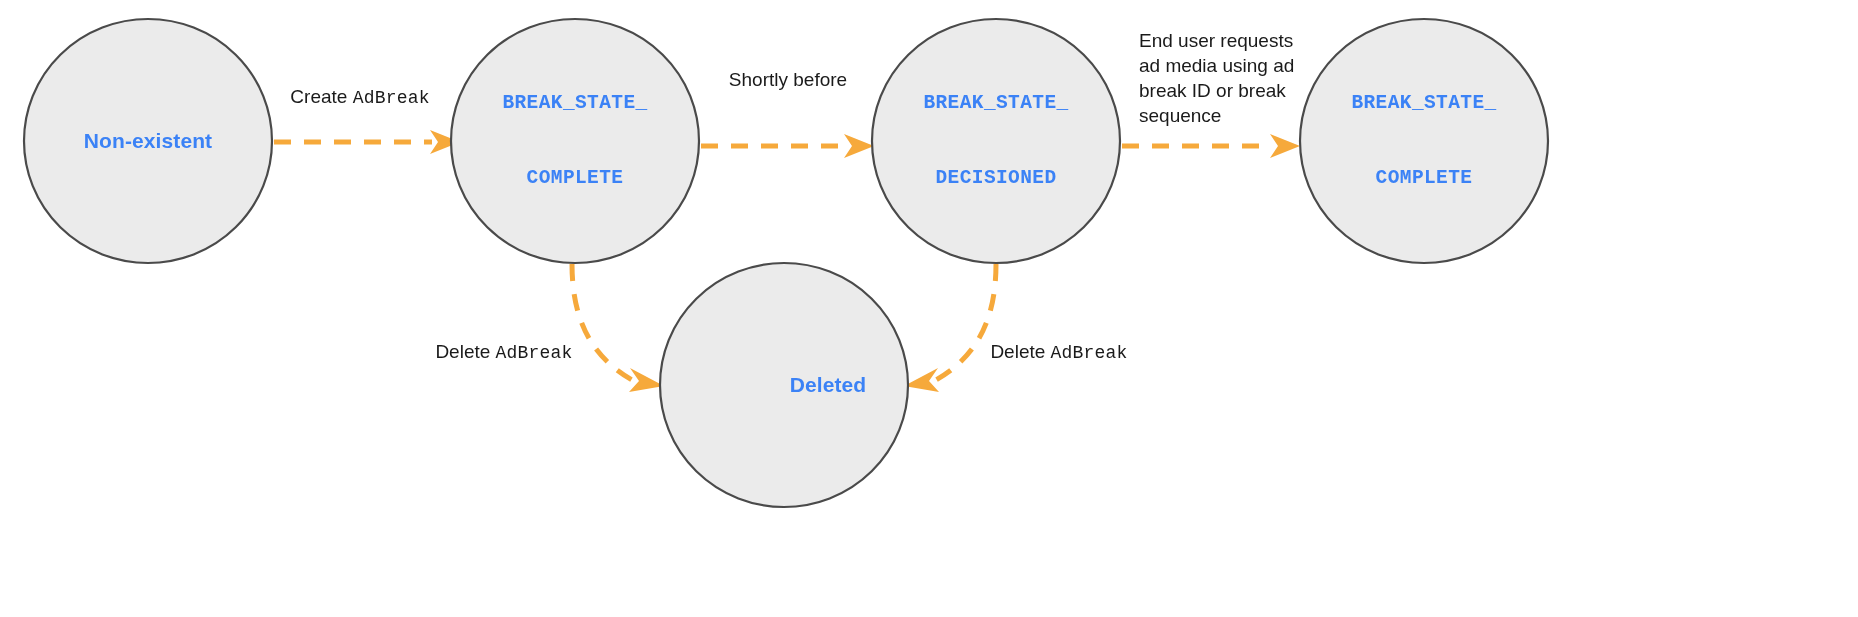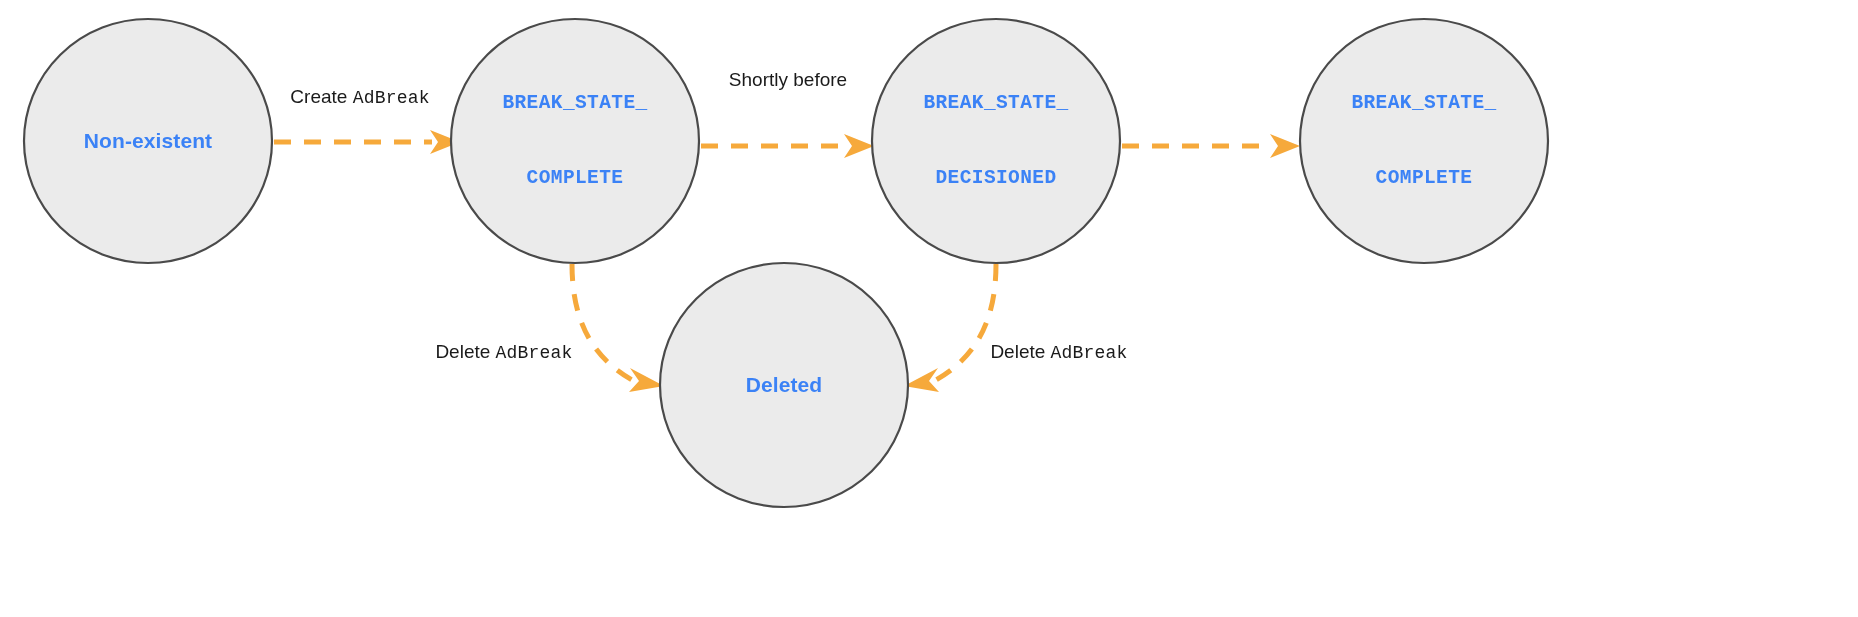--- a/index.html
+++ b/index.html
@@ -143,32 +143,38 @@
   <div class="node-label mono" style="left:996px; top:141px;">
     <span class="lbl-line">BREAK_STATE_</span>
     <span class="lbl-line">DECISIONED</span>
   </div>
 
   <div class="node-label mono" style="left:1424px; top:141px;">
     <span class="lbl-line">BREAK_STATE_</span>
     <span class="lbl-line">COMPLETE</span>
   </div>
 
-  <div class="node-label sans" style="left:784px; top:385px;text-align:center;">
+  <div class="node-label sans" style="left:828px; top:385px;text-align:center;">
     <span class="lbl-line">Deleted</span>
   </div>
 
   <div class="edge-label centered" id="edge-label-0" style="left:360px; top:97px;">
       <span class="lbl-line"><span>Create </span><span class="code">AdBreak</span></span>
     </div>
 
   <div class="edge-label centered" id="edge-label-1" style="left:788px; top:80px;">
       <span class="lbl-line"><span>Shortly before</span></span>
     </div>
 
+  <div class="edge-label left" id="edge-label-2" style="left:1139px; top:78px;">
+      <span class="lbl-line"><span>End user requests</span></span>
+      <span class="lbl-line"><span>ad media using ad</span></span>
+      <span class="lbl-line"><span>break ID or break</span></span>
+      <span class="lbl-line"><span>sequence</span></span>
+    </div>
 
   <div class="edge-label centered" id="edge-label-3" style="left:504px; top:352px;">
       <span class="lbl-line"><span>Delete </span><span class="code">AdBreak</span></span>
     </div>
 
   <div class="edge-label centered" id="edge-label-4" style="left:1059px; top:352px;">
       <span class="lbl-line"><span>Delete </span><span class="code">AdBreak</span></span>
     </div>
 
 </div>

